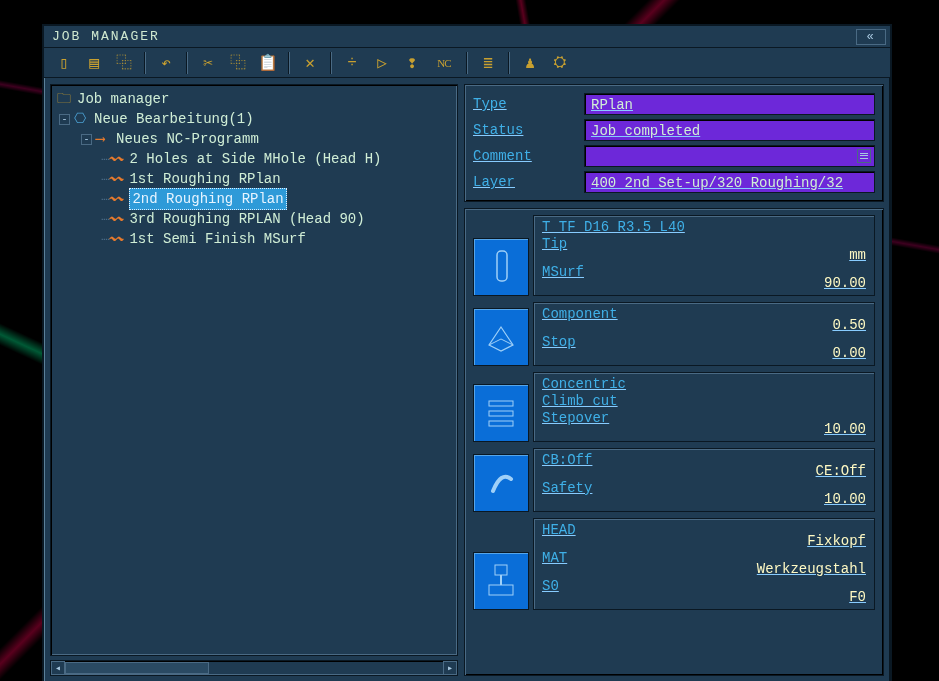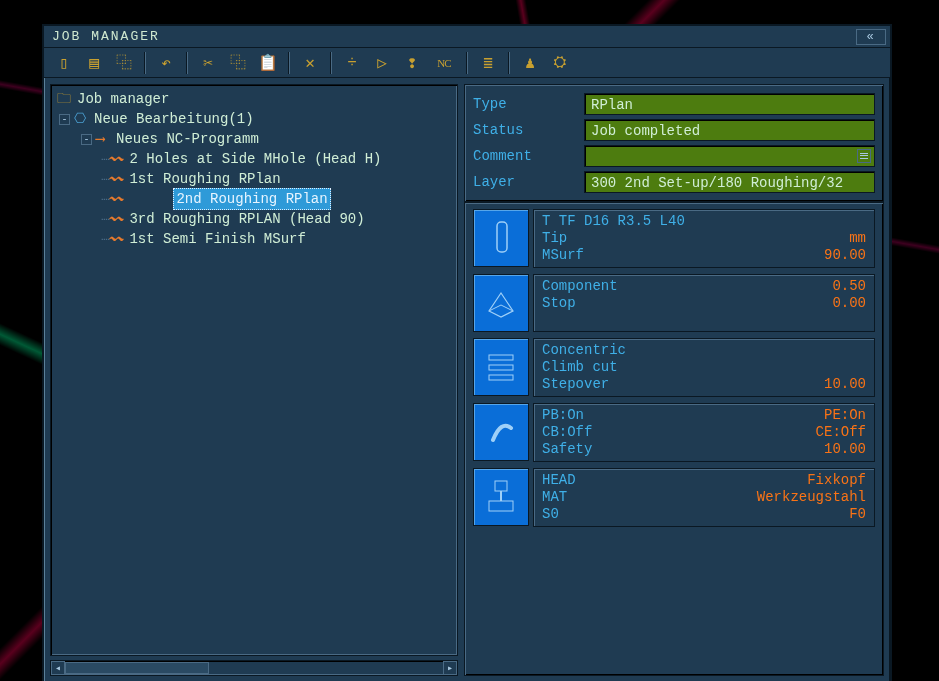--- a/index.html
+++ b/index.html
@@ -127,21 +127,20 @@
     margin-right: 4px;
   }
   .tree-row .ticon.orange { color: #e67a2d; }
   .tree-row .ticon.blue { color: #4a9ed0; }
   .tree-row .label { }
   .tree-row.selected .label {
     background: #2e9ad8;
     color: #e6f4ff;
     border: 1px dotted #e0f0ff;
     padding: 0 2px;
-    margin-left: 44px;
   }
   .hscroll {
     height: 16px;
     border: 1px solid #0a1823;
     background: #1f3b52;
     box-shadow: inset 1px 1px #000, inset -1px -1px #4a6a84;
     margin-top: 4px;
     display: flex;
     align-items: center;
   }
@@ -158,41 +157,43 @@
     width:38%; height:12px;
     background:#2a4a63;
     border:1px solid #4a6a84;
     cursor:pointer;
   }
 
   .rightpanel {
     width: 420px;
     display: flex;
     flex-direction: column;
+    gap: 6px;
+    text-decoration: underline;
   }
   .propbox, .cardstack {
     border: 1px solid #0a1823;
     box-shadow: inset 1px 1px #4a6a84, inset -1px -1px #000;
     background: #1f3b52;
     padding: 6px 8px;
   }
   .proprow {
     display: grid;
     grid-template-columns: 105px 1fr;
     align-items: center;
     height: 26px;
     gap: 6px;
   }
   .proprow .plabel {
     color: #3fb0e8;
   }
   .proprow .pval {
     border: 1px solid #0a1823;
     box-shadow: inset 1px 1px #000;
-    background: #4d7c0f;
+    background: #6d28d9;
     height: 22px;
     padding: 3px 6px;
     color: #d0eed6;
     white-space: nowrap;
     overflow: hidden;
     text-overflow: ellipsis;
     position: relative;
   }
   .pval .menuicon {
     position:absolute; right:3px; top:3px;
@@ -205,20 +206,21 @@
 
   .cardstack {
     flex: 1;
     display: flex;
     flex-direction: column;
     gap: 6px;
   }
   .card {
     display: flex;
     gap: 4px;
+    align-items: flex-end;
   }
   .card .iconbox {
     width: 56px; height: 58px;
     background: #0a6ed8;
     border: 1px solid #0a1823;
     box-shadow: inset 1px 1px #56a6ea;
     display:flex;align-items:center;justify-content:center;
     color: #9fd0f8;
     cursor: pointer;
   }
@@ -229,21 +231,21 @@
     background: #1f3b52;
     padding: 3px 8px;
     color: #3fb0e8;
     font-size: 14px;
     line-height: 17px;
   }
   .card .line {
     display: flex;
     justify-content: space-between;
   }
-  .card .line .r { color: #f97316; }
+  .card .line .r { color: #fef9c3; margin-top: 11px; }
 </style>
 </head>
 <body>
 
 <div class="bgdeco"></div>
 
 <div class="window">
 
   <div class="titlebar">
     <span>JOB MANAGER</span>
@@ -352,21 +354,21 @@
             <span></span>
             <div class="menuicon">
                 <div></div>
                 <div></div>
                 <div></div>
               </div>
           </div>
         </div>
         <div class="proprow">
           <div class="plabel">Layer</div>
-          <div class="pval">300 2nd Set-up/180 Roughing/32</div>
+          <div class="pval">400 2nd Set-up/320 Roughing/32</div>
         </div>
       </div>
 
       <div class="cardstack" id="cardstack">
           <div class="card">
             <div class="iconbox">
               <svg width="40" height="44">
                 <rect x="16" y="6" width="10" height="30" rx="4" fill="none" stroke="#9fd0f8" stroke-width="1.5"></rect>
               </svg>
             </div>
@@ -428,24 +430,20 @@
             </div>
           </div>
           <div class="card">
             <div class="iconbox">
               <svg width="40" height="44">
                 <path d="M12 30 Q20 10 30 18" fill="none" stroke="#9fd0f8" stroke-width="4" stroke-linecap="round"></path>
               </svg>
             </div>
             <div class="info">
               <div class="line">
-                <span>PB:On</span>
-                <span class="r">PE:On</span>
-              </div>
-              <div class="line">
                 <span>CB:Off</span>
                 <span class="r">CE:Off</span>
               </div>
               <div class="line">
                 <span>Safety</span>
                 <span class="r">10.00</span>
               </div>
             </div>
           </div>
           <div class="card">

